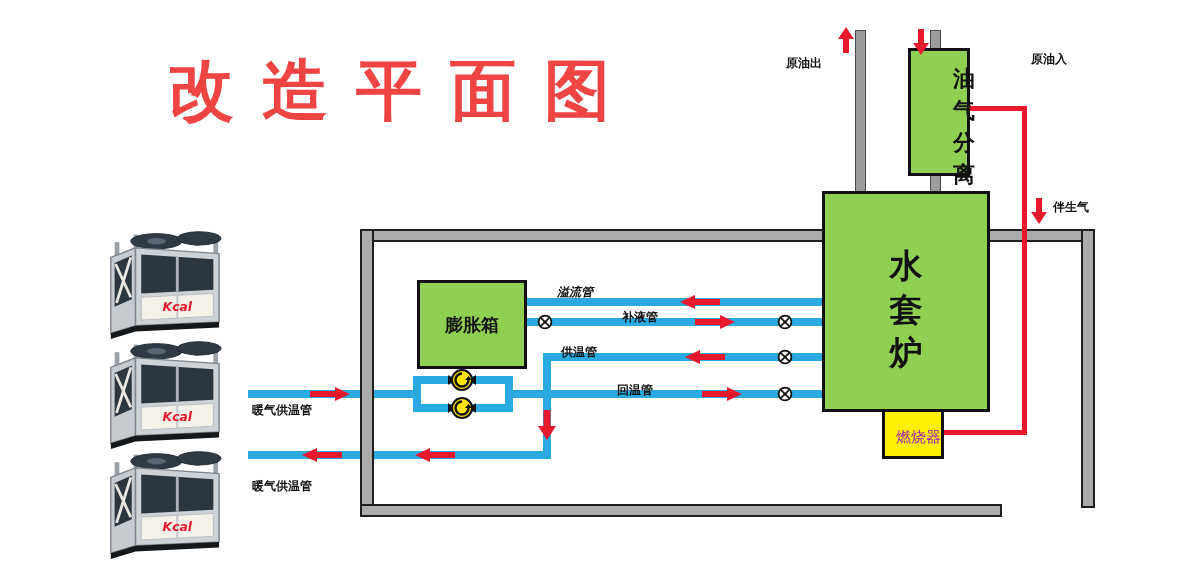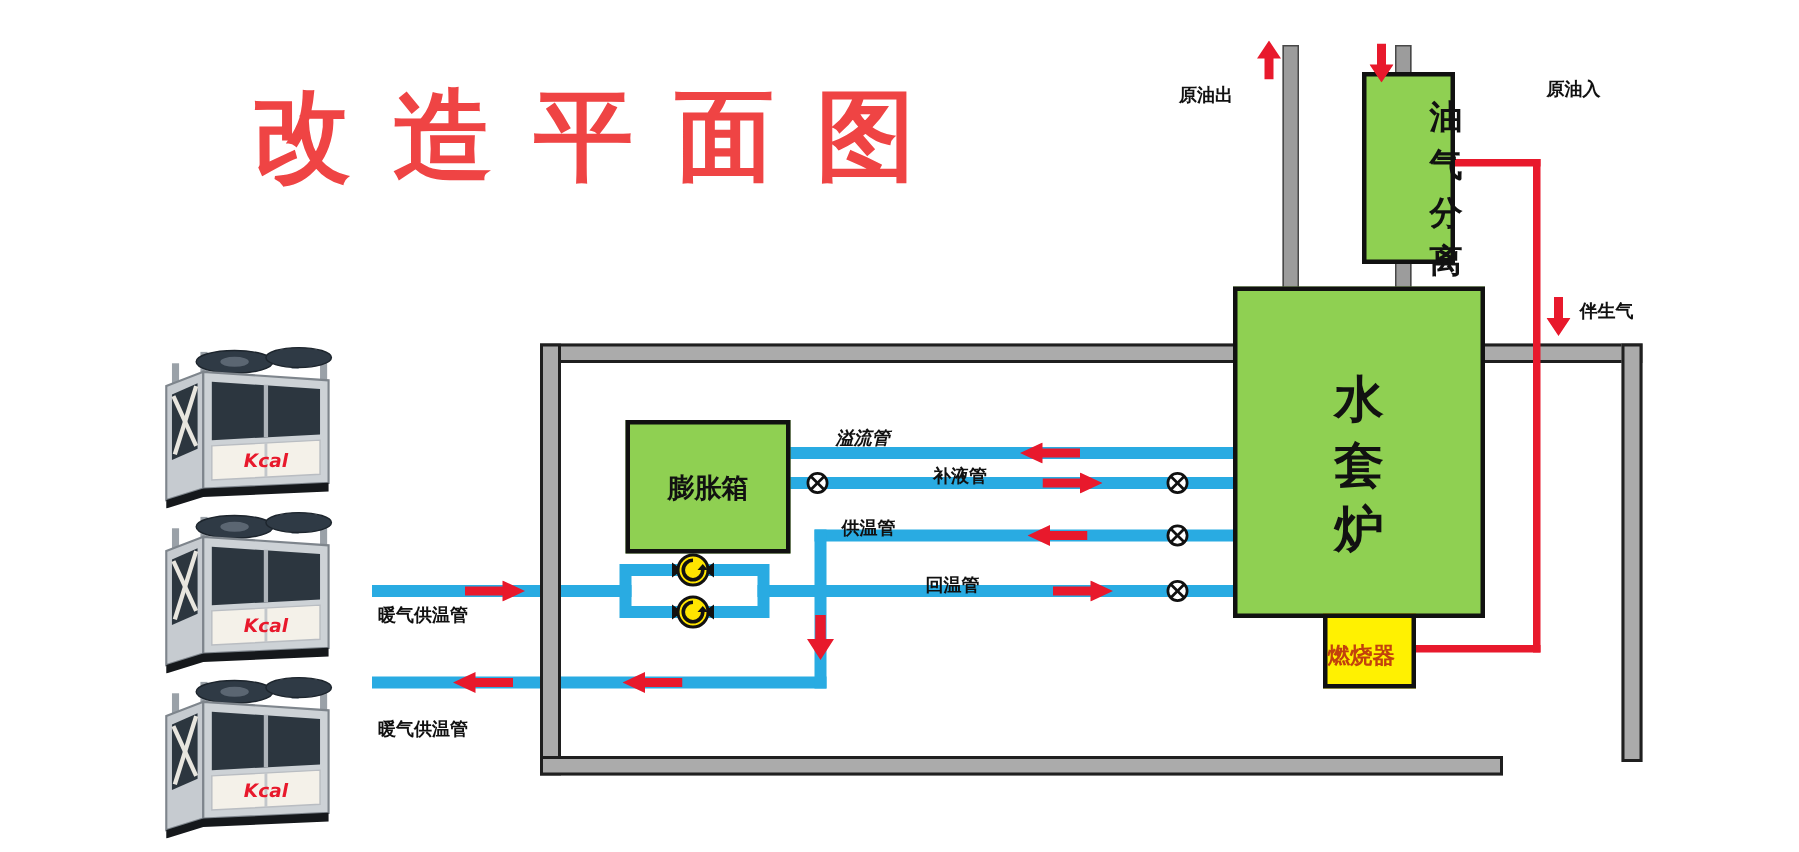--- a/index.html
+++ b/index.html
@@ -38,21 +38,21 @@
            word-break:break-all; line-height:1.45; z-index:5; }
 
   .icon { position:absolute; z-index:5; }
   svg { display:block; }
 
   .furnace-text { font-size:33px; width:40px; left:50%; transform:translateX(-50%); top:50px; line-height:1.32; }
   .sep-text { font-size:22px; width:20px; left:50%; transform:translateX(-50%); top:12px;margin-left:24px; }
   .tank-text { position:absolute; width:100%; top:50%; transform:translateY(-50%);
                text-align:center; font-size:18px; font-weight:bold; color:#111; }
   .burner-text { position:absolute; width:100%; top:55%; transform:translateY(-42%);
-                 text-align:left; font-size:15px; font-weight:bold; color:#c2410c; }
+                 text-align:right; font-size:15px; font-weight:normal; color:#a21caf; }
 
   .unit { position:absolute; width:132px; height:112px; z-index:2; }
 </style>
 </head>
 <body>
 
 <div id="stage">
 
   <div class="title">改造平面图</div>
 

